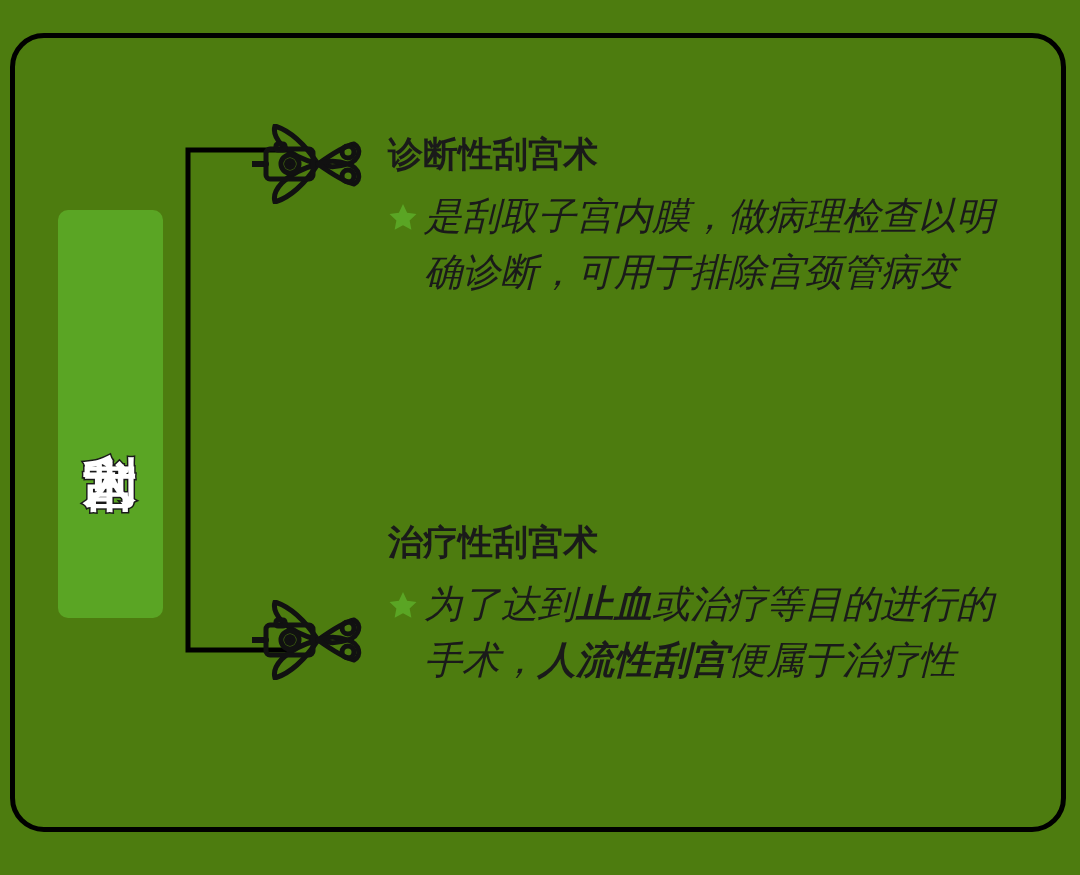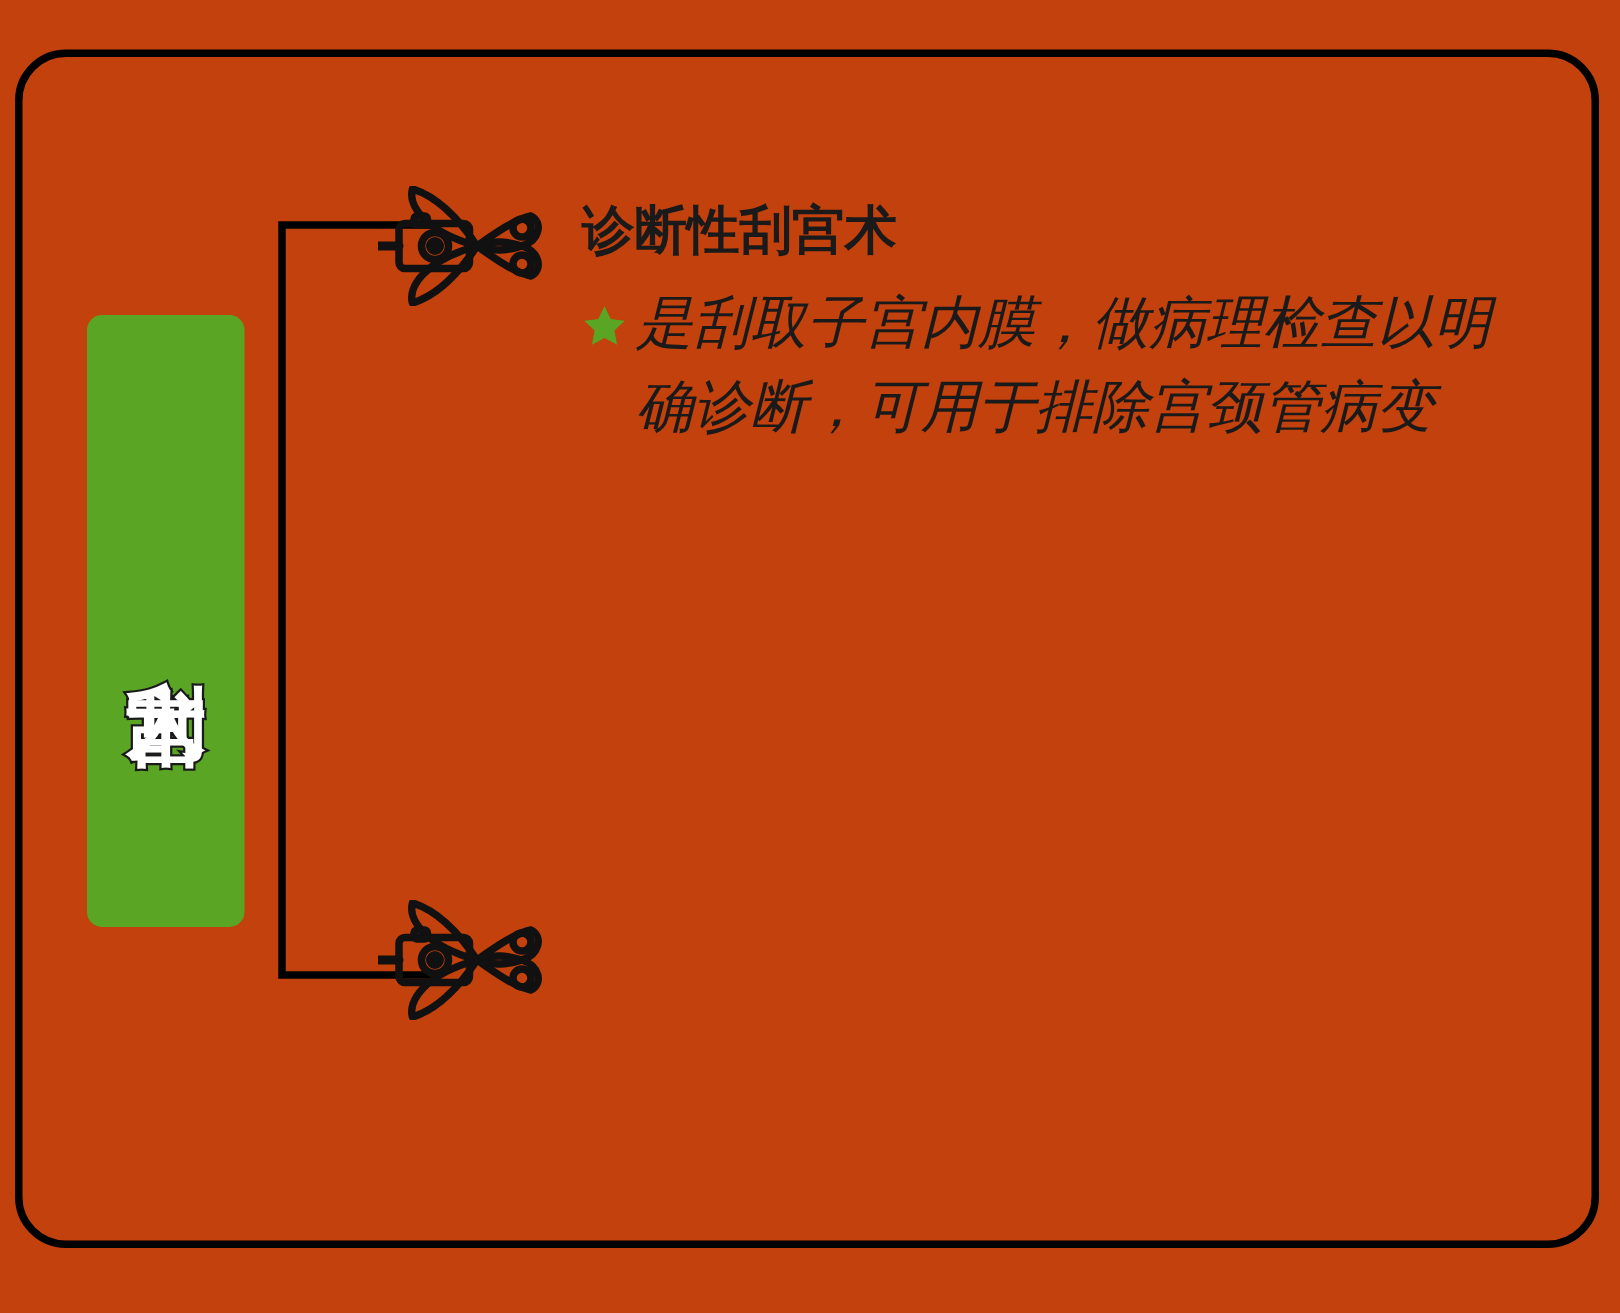--- a/index.html
+++ b/index.html
@@ -11,21 +11,21 @@
     width: 1080px;
     height: 875px;
     font-family: "Liberation Sans", "DejaVu Sans", sans-serif;
     overflow: hidden;
   }
 
   #canvas {
     position: relative;
     width: 1080px;
     height: 875px;
-    background: #c2410c;
+    background: #4d7c0f;
   }
 
   
   #frame {
     position: absolute;
     left: 10px;
     top: 33px;
     width: 1056px;
     height: 799px;
     border: 5px solid #000000;
@@ -179,15 +179,22 @@
     <div class="branch-title">诊断性刮宫术</div>
     <div class="bullet-row">
       <svg class="star-icon" viewBox="0 0 24 24" xmlns="http://www.w3.org/2000/svg">
         <path d="M12 1.6 L15.3 8.5 L22.8 9.5 L17.3 14.7 L18.7 22.2 L12 18.6 L5.3 22.2 L6.7 14.7 L1.2 9.5 L8.7 8.5 Z" fill="#5aa524"></path>
       </svg>
       <div class="bullet-text"><span>是刮取子宫内膜，做病理检查以明确诊断，可用于排除宫颈管病变</span></div>
     </div>
   </div>
 
   <div id="block-2" class="branch-block">
+    <div class="branch-title">治疗性刮宫术</div>
+    <div class="bullet-row">
+      <svg class="star-icon" viewBox="0 0 24 24" xmlns="http://www.w3.org/2000/svg">
+        <path d="M12 1.6 L15.3 8.5 L22.8 9.5 L17.3 14.7 L18.7 22.2 L12 18.6 L5.3 22.2 L6.7 14.7 L1.2 9.5 L8.7 8.5 Z" fill="#5aa524"></path>
+      </svg>
+      <div class="bullet-text"><span>为了达到</span><b>止血</b><span>或治疗等目的进行的手术，</span><b>人流性刮宫</b><span>便属于治疗性</span></div>
+    </div>
   </div>
 
 </div>
 
 </body></html>

